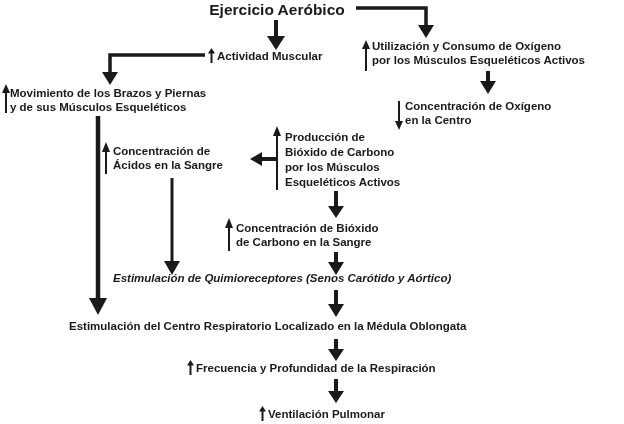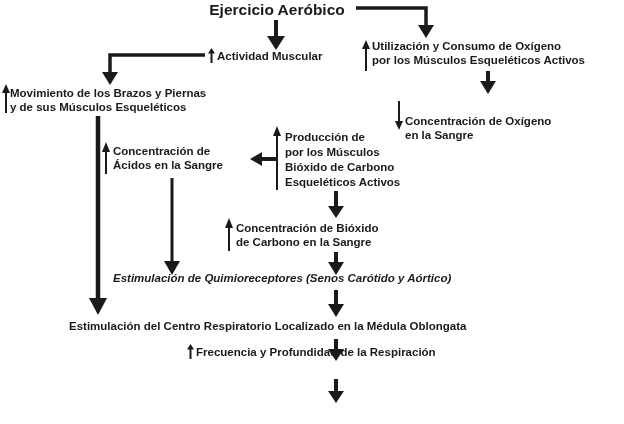--- a/index.html
+++ b/index.html
@@ -110,57 +110,64 @@
       <path d="M1 5.5 L8 5.5 L4.5 0 Z" fill="#1a1a1a"></path>
     </svg>
     <span>Actividad Muscular</span>
   </div>
 
   <div class="node center" style="left:372px;top:39px;width:252px;">
     <div>Utilización y Consumo de Oxígeno</div>
     <div>por los Músculos Esqueléticos Activos</div>
   </div>
 
-  <div class="node center" style="left:405px;top:114px;width:175px;">
+  <div class="node center" style="left:405px;top:99px;width:175px;">
     <div>Concentración de Oxígeno</div>
-    <div>en la Sangre</div>
+    <div>en la Centro</div>
   </div>
 
   <div class="node center" style="left:10px;top:86px;width:234px;">
     <div>Movimiento de los Brazos y Piernas</div>
     <div>y de sus Músculos Esqueléticos</div>
   </div>
 
   <div class="node center" style="left:100px;top:144px;width:126px;margin-left:13px;">
     <div>Concentración de</div>
     <div>Ácidos en la Sangre</div>
   </div>
 
   <div class="node prod" style="left:285px;top:130px;width:145px;">
     <div>Producción de</div>
+    <div>Bióxido de Carbono</div>
     <div>por los Músculos</div>
-    <div>Bióxido de Carbono</div>
     <div>Esqueléticos Activos</div>
   </div>
 
   <div class="node center" style="left:236px;top:221px;width:176px;">
     <div>Concentración de Bióxido</div>
     <div>de Carbono en la Sangre</div>
   </div>
 
   <div class="node nowrap" style="left:113px;top:271px;font-style:italic;">
     <span>Estimulación de Quimioreceptores (Senos Carótido y Aórtico)</span>
   </div>
 
   <div class="node nowrap" style="left:69px;top:319px;">
     <span>Estimulación del Centro Respiratorio Localizado en la Médula Oblongata</span>
   </div>
 
-  <div class="node row nowrap" style="left:186px;top:344px;">
+  <div class="node row nowrap" style="left:186px;top:360px;">
     <svg class="inline-arrow" width="9" height="15" viewBox="0 0 9 15">
       <path d="M4.5 5 V15" stroke="#1a1a1a" stroke-width="2" fill="none"></path>
       <path d="M1 5.5 L8 5.5 L4.5 0 Z" fill="#1a1a1a"></path>
     </svg>
     <span>Frecuencia y Profundidad de la Respiración</span>
   </div>
 
+  <div class="node row nowrap" style="left:258px;top:406px;">
+    <svg class="inline-arrow" width="9" height="15" viewBox="0 0 9 15">
+      <path d="M4.5 5 V15" stroke="#1a1a1a" stroke-width="2" fill="none"></path>
+      <path d="M1 5.5 L8 5.5 L4.5 0 Z" fill="#1a1a1a"></path>
+    </svg>
+    <span>Ventilación Pulmonar</span>
+  </div>
 
 </div>
 
 </body></html>

